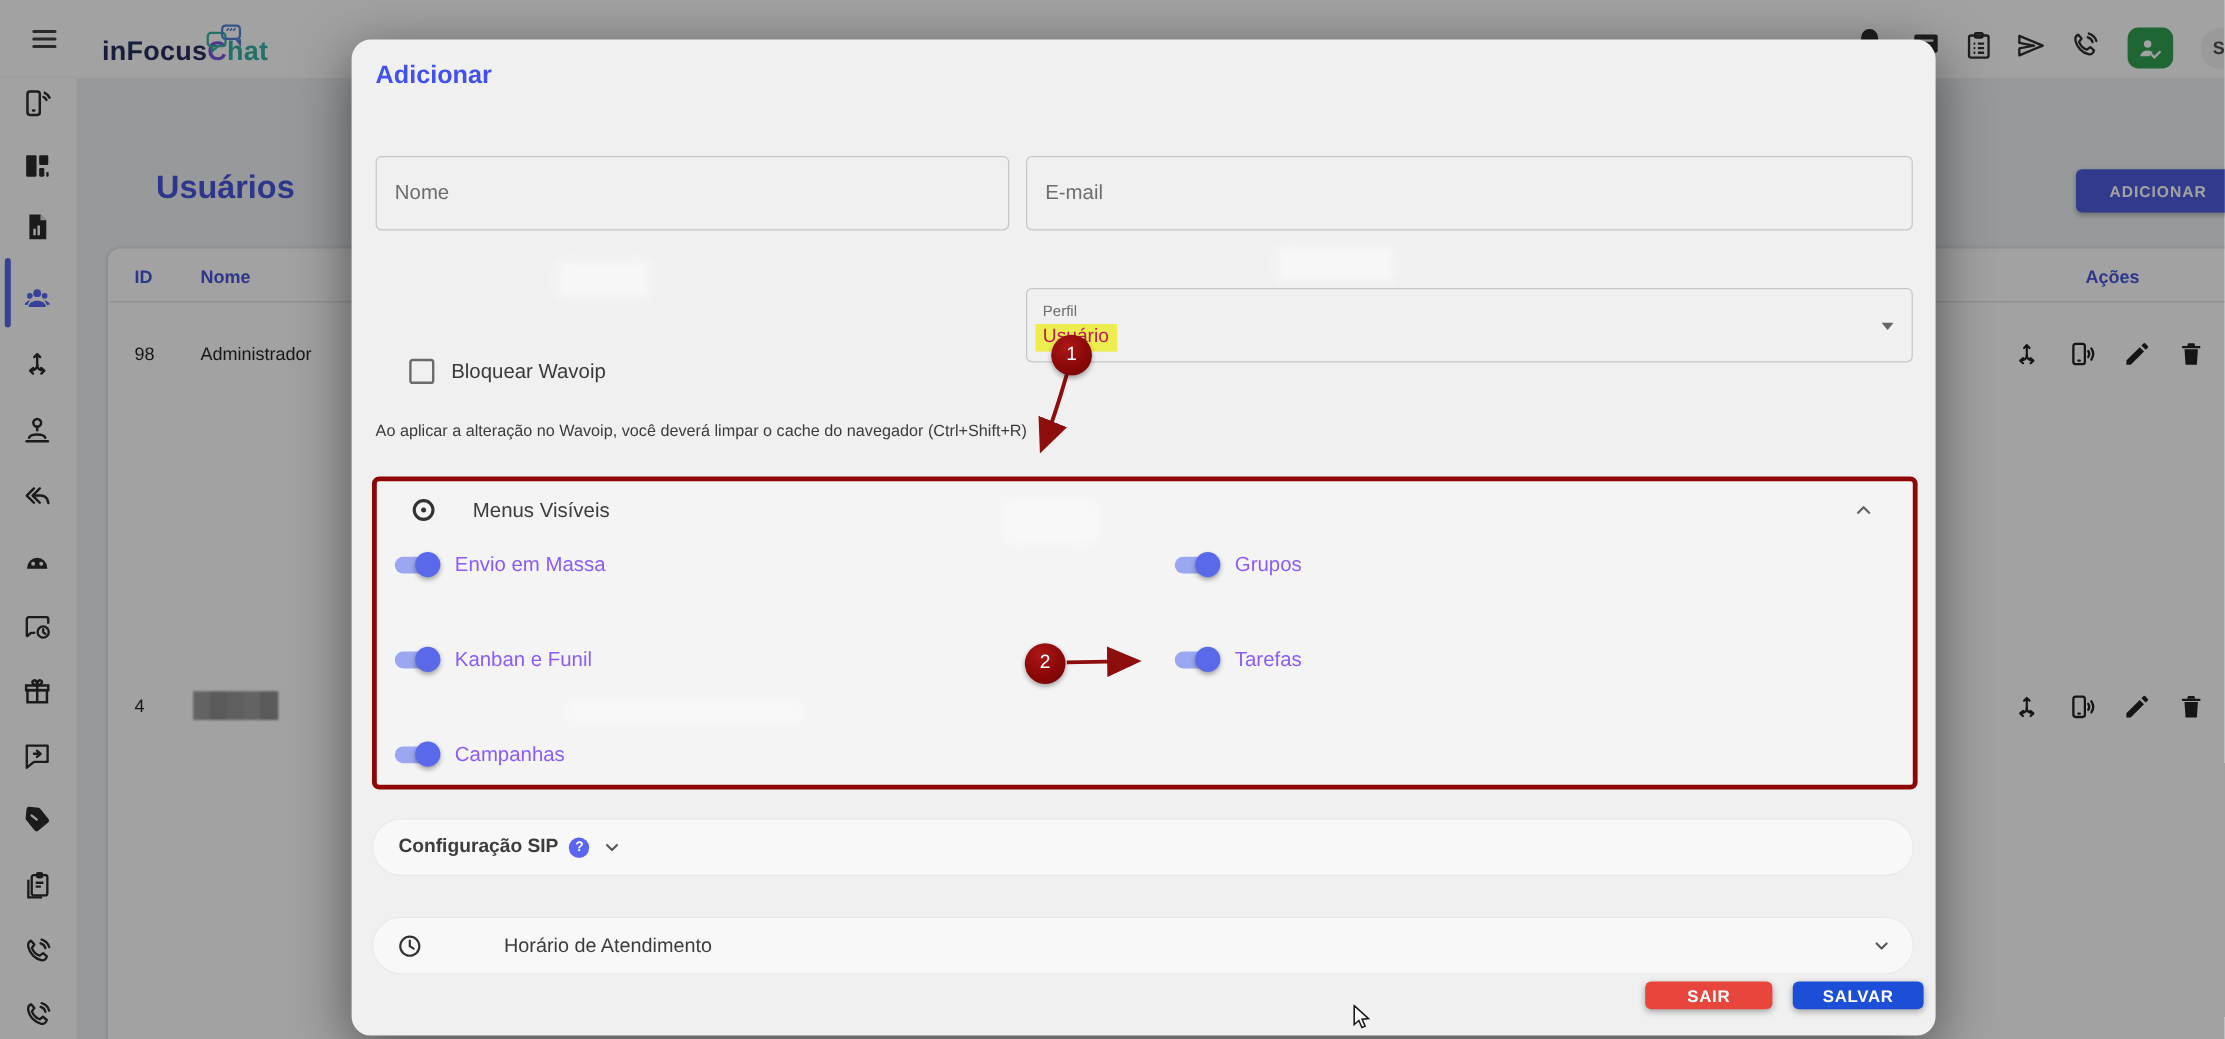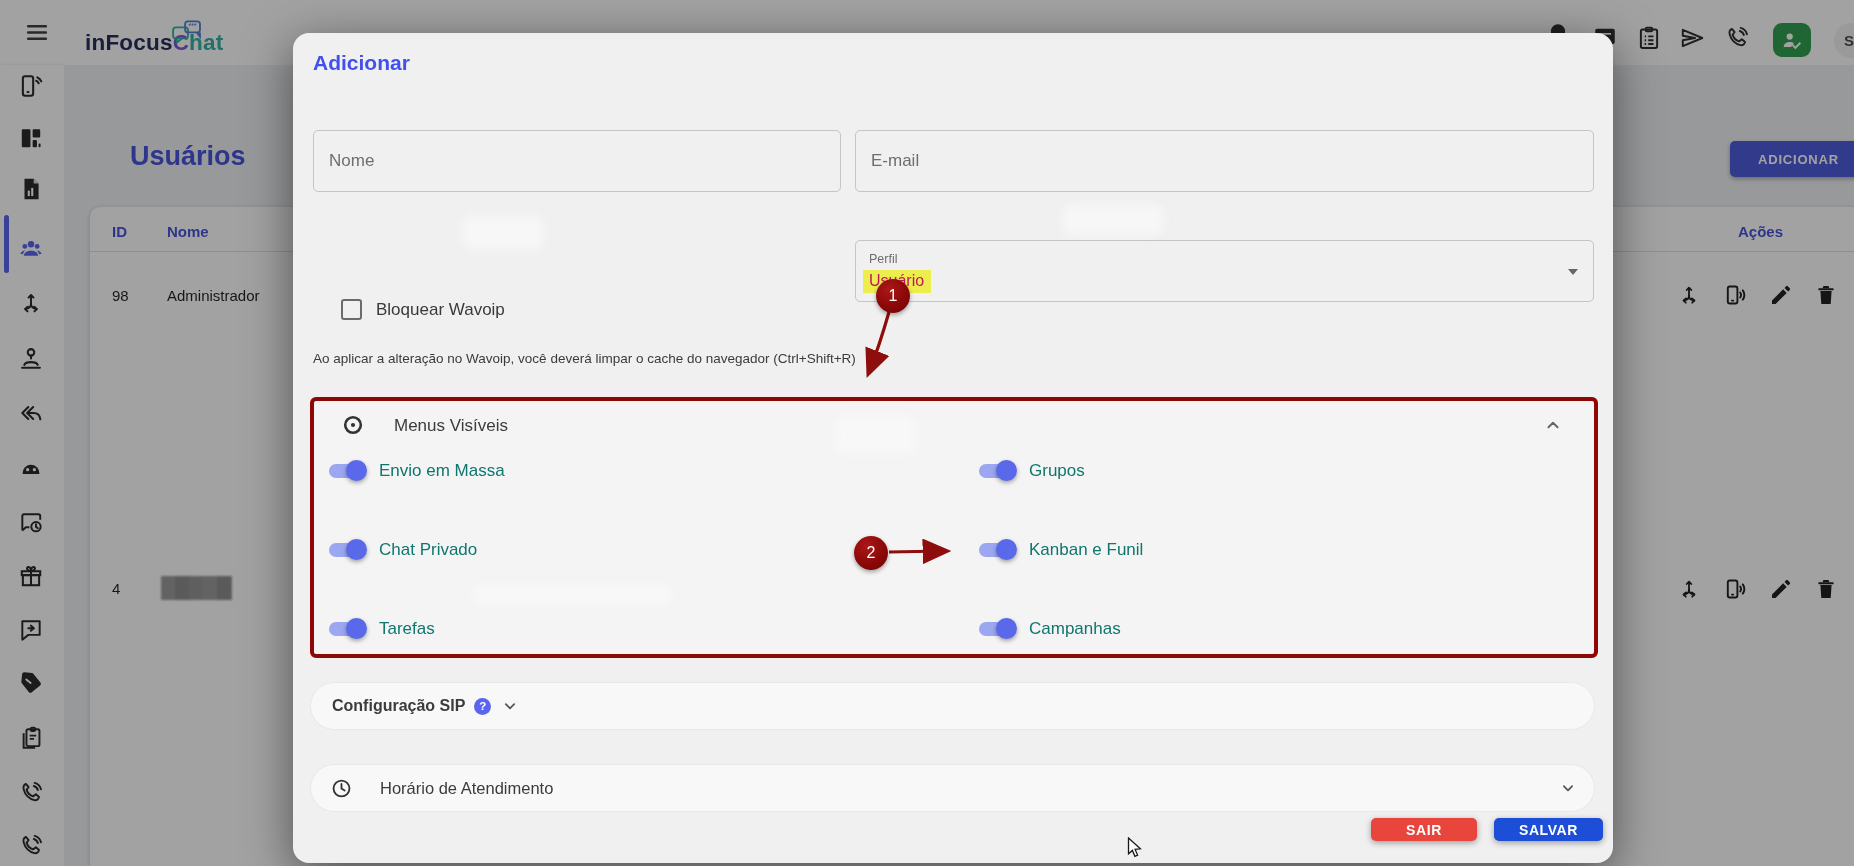--- a/index.html
+++ b/index.html
@@ -98,33 +98,33 @@
   .mb-eye { position:absolute; left:27px; top:12px; width:24px; height:24px; color:#333; }
   .mb-title { position:absolute; left:80px; top:15px; font-size:17px; color:#3c3c3c; }
   .mb-collapse { position:absolute; right:30px; top:13px; width:22px; height:22px; color:#666; cursor:pointer; }
   .tg-grid { position:absolute; left:0; right:0; top:30px; display:grid;
              grid-template-columns:650px 1fr; grid-auto-rows:79px; padding-left:15px; }
   .tg { display:flex; align-items:center; gap:14px; }
   .switch { position:relative; width:36px; height:14px; border-radius:7px; background:#9ba7f0;
             flex:0 0 36px; cursor:pointer; }
   .switch::after { content:""; position:absolute; right:-2px; top:-3.5px; width:21px; height:21px;
                    border-radius:50%; background:#5a69ea; box-shadow:0 2px 4px rgba(0,0,0,.35); }
-  .tg-label { font-size:17px; color:#0f766e; }
+  .tg-label { font-size:17px; color:#8b5cf6; }
 
   .bar { position:absolute; left:18px; width:1283px; background:#f8f8f9; border-radius:24px;
          display:flex; align-items:center; box-shadow:0 0 0 1px rgba(0,0,0,.03); }
   .sip-bar { top:650px; height:46px; padding-left:21px; gap:9px; }
   .sip-label { font-size:16px; color:#3c3c3c;font-weight:bold; }
   .help-badge { width:17px; height:17px; border-radius:50%; background:#5a66f0; color:#fff;
                 font-size:11.5px; font-weight:bold; display:flex; align-items:center;
                 justify-content:center; cursor:pointer; }
   .chev { width:20px; height:20px; color:#555; cursor:pointer; }
   .hours-bar { top:732px; height:46px; padding-left:19px; }
   .hb-clock { width:23px; height:23px; color:#333; margin-right:27px; }
-  .hb-label { font-size:16.5px; color:#3c3c3c; }
+  .hb-label { font-size:16.5px; color:#3c3c3c;margin-left:40px; }
   .hb-chev { position:absolute; right:16px; top:13px; }
 
   .mbtn { position:absolute; top:785px; height:23px; border-radius:5px; color:#ffffff; font-weight:bold;
           font-size:14px; letter-spacing:.6px; display:flex; align-items:center; justify-content:center;
           box-shadow:0 2px 6px rgba(0,0,0,.35); cursor:pointer; }
   .btn-sair   { left:1078px; width:106px; background:#e8453c; }
   .btn-salvar { left:1201px; width:109px; background:#1d4ed8; }
 
   .patch { position:absolute; background:rgba(251,251,251,.65); filter:blur(5px); border-radius:6px;
            pointer-events:none; }
@@ -441,24 +441,20 @@
     <div class="patch patch4" style="left:158px;top:184px;"></div>
 
     <div class="tg-grid">
       <div class="tg">
         <span class="switch"></span>
         <span class="tg-label">Envio em Massa</span>
       </div>
       <div class="tg">
         <span class="switch"></span>
         <span class="tg-label">Grupos</span>
-      </div>
-      <div class="tg">
-        <span class="switch"></span>
-        <span class="tg-label">Chat Privado</span>
       </div>
       <div class="tg">
         <span class="switch"></span>
         <span class="tg-label">Kanban e Funil</span>
       </div>
       <div class="tg">
         <span class="switch"></span>
         <span class="tg-label">Tarefas</span>
       </div>
       <div class="tg">

